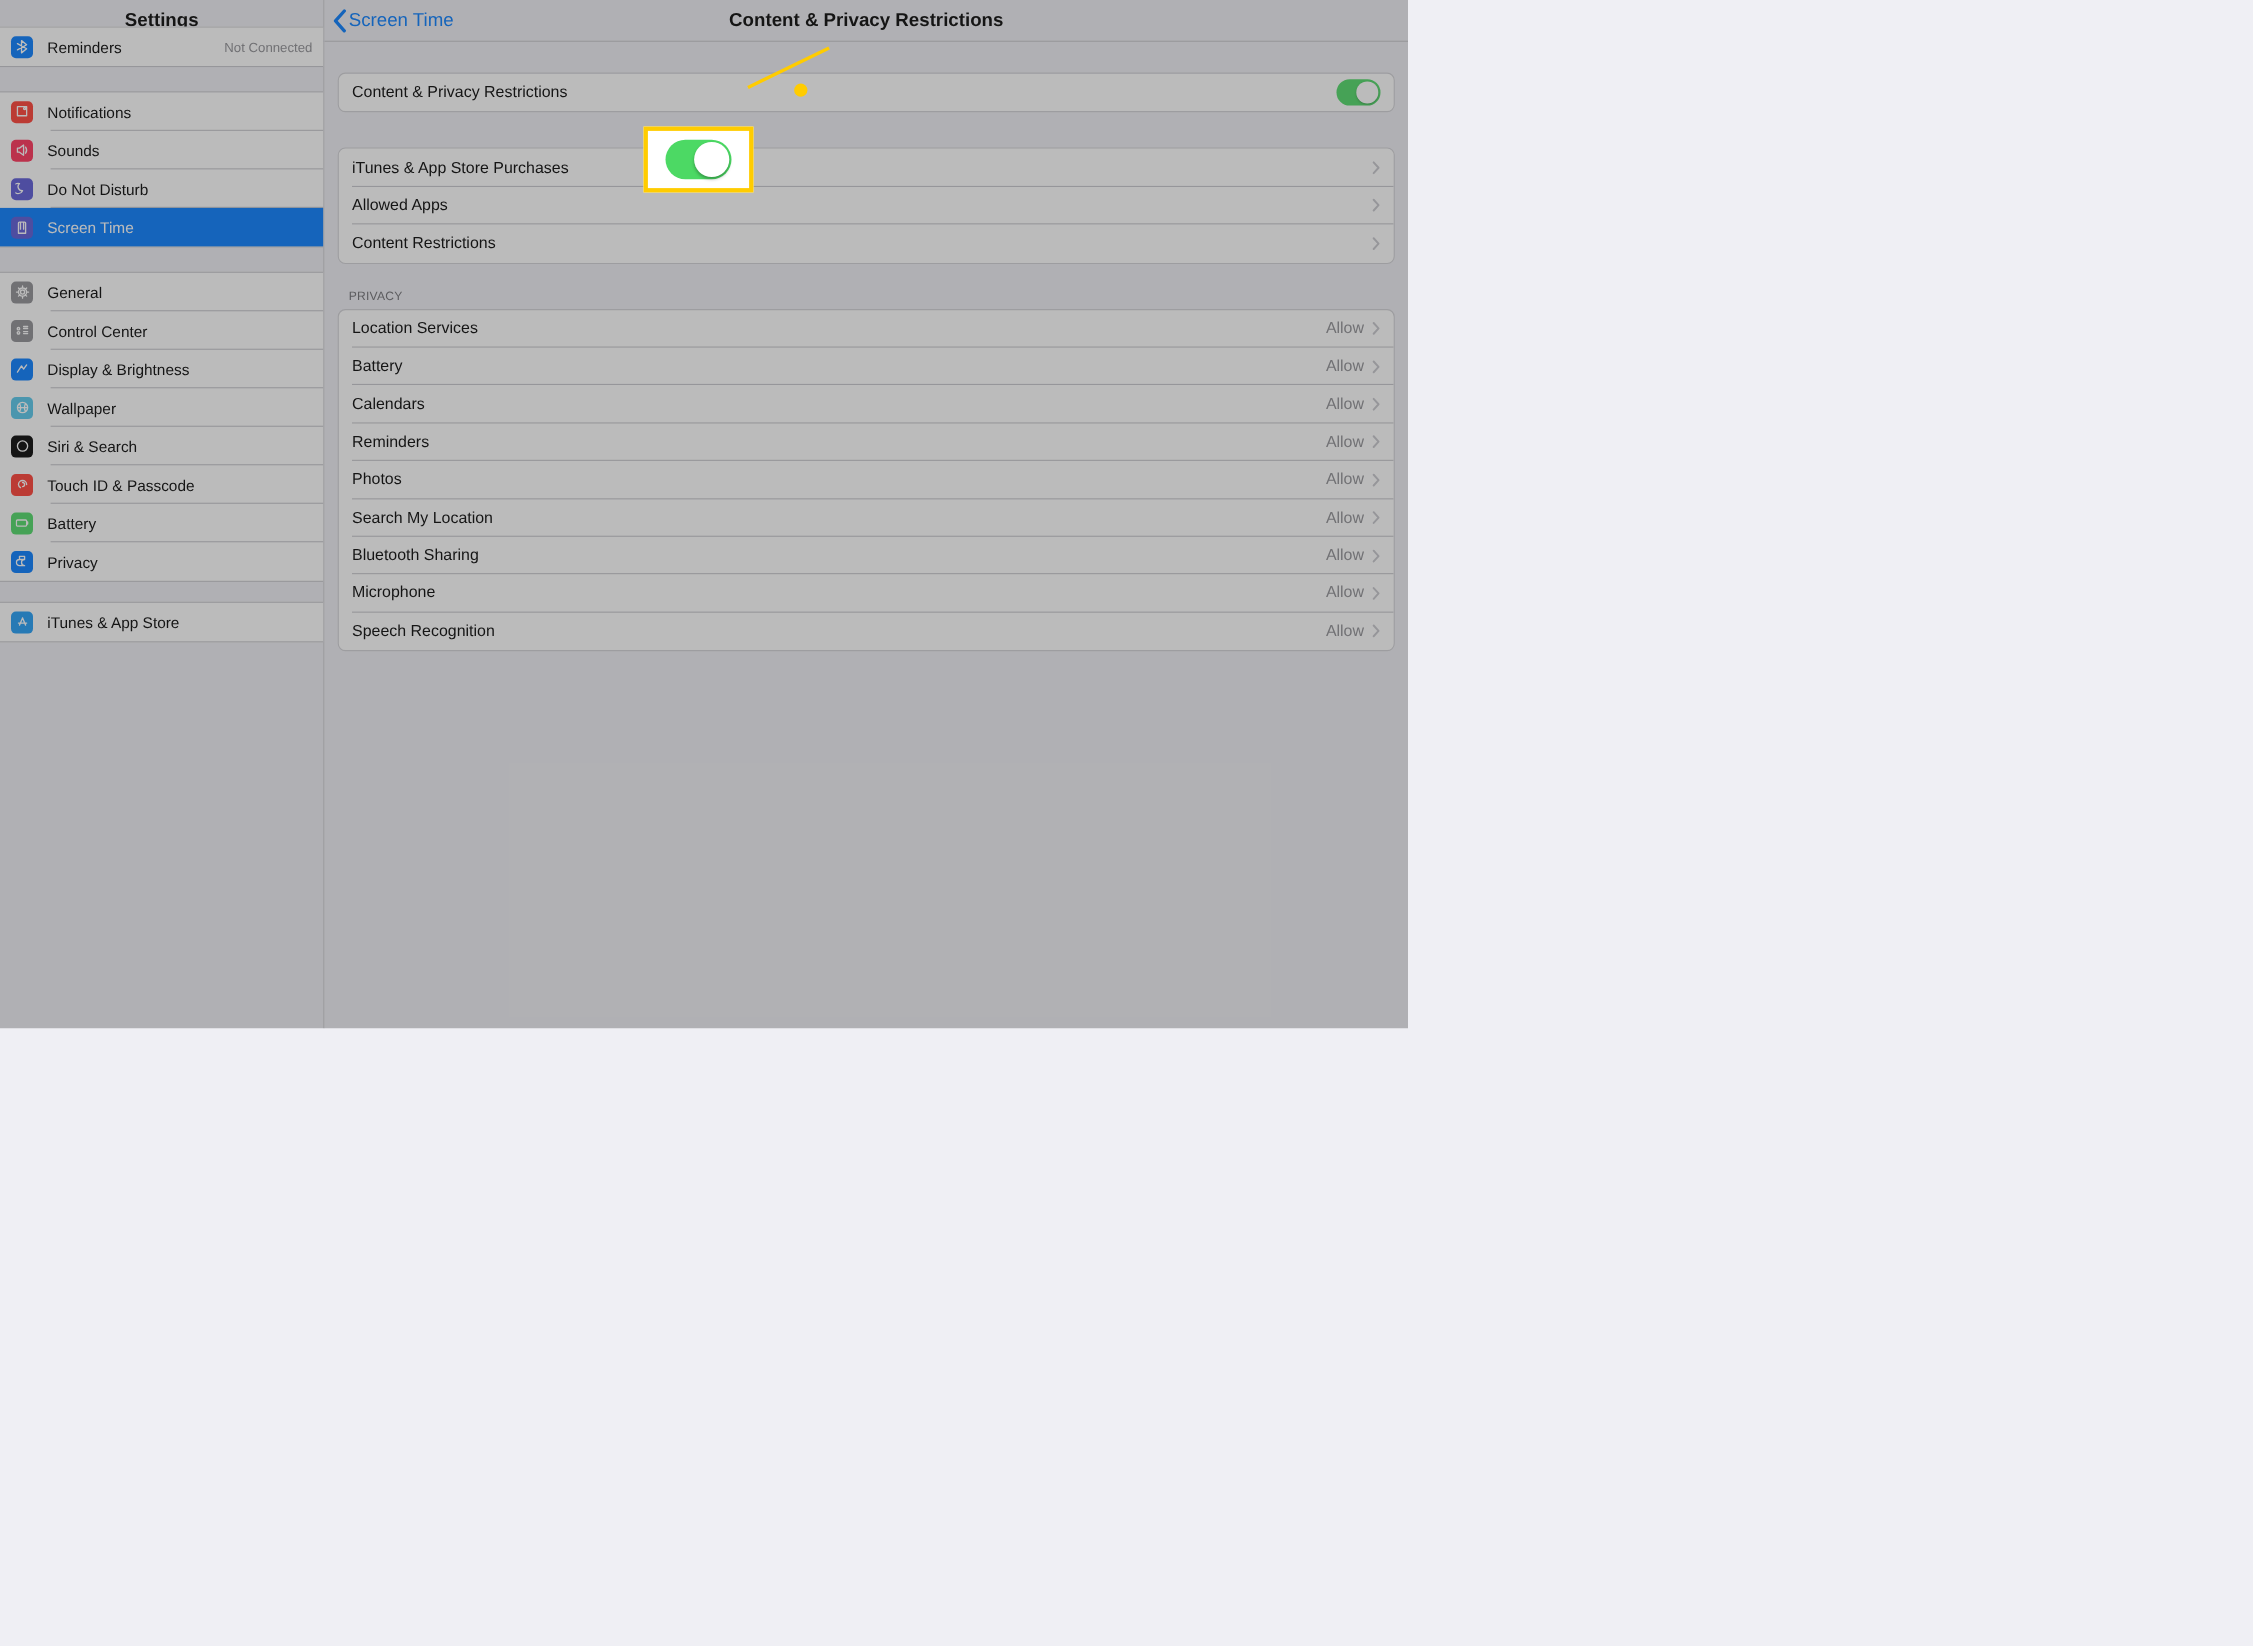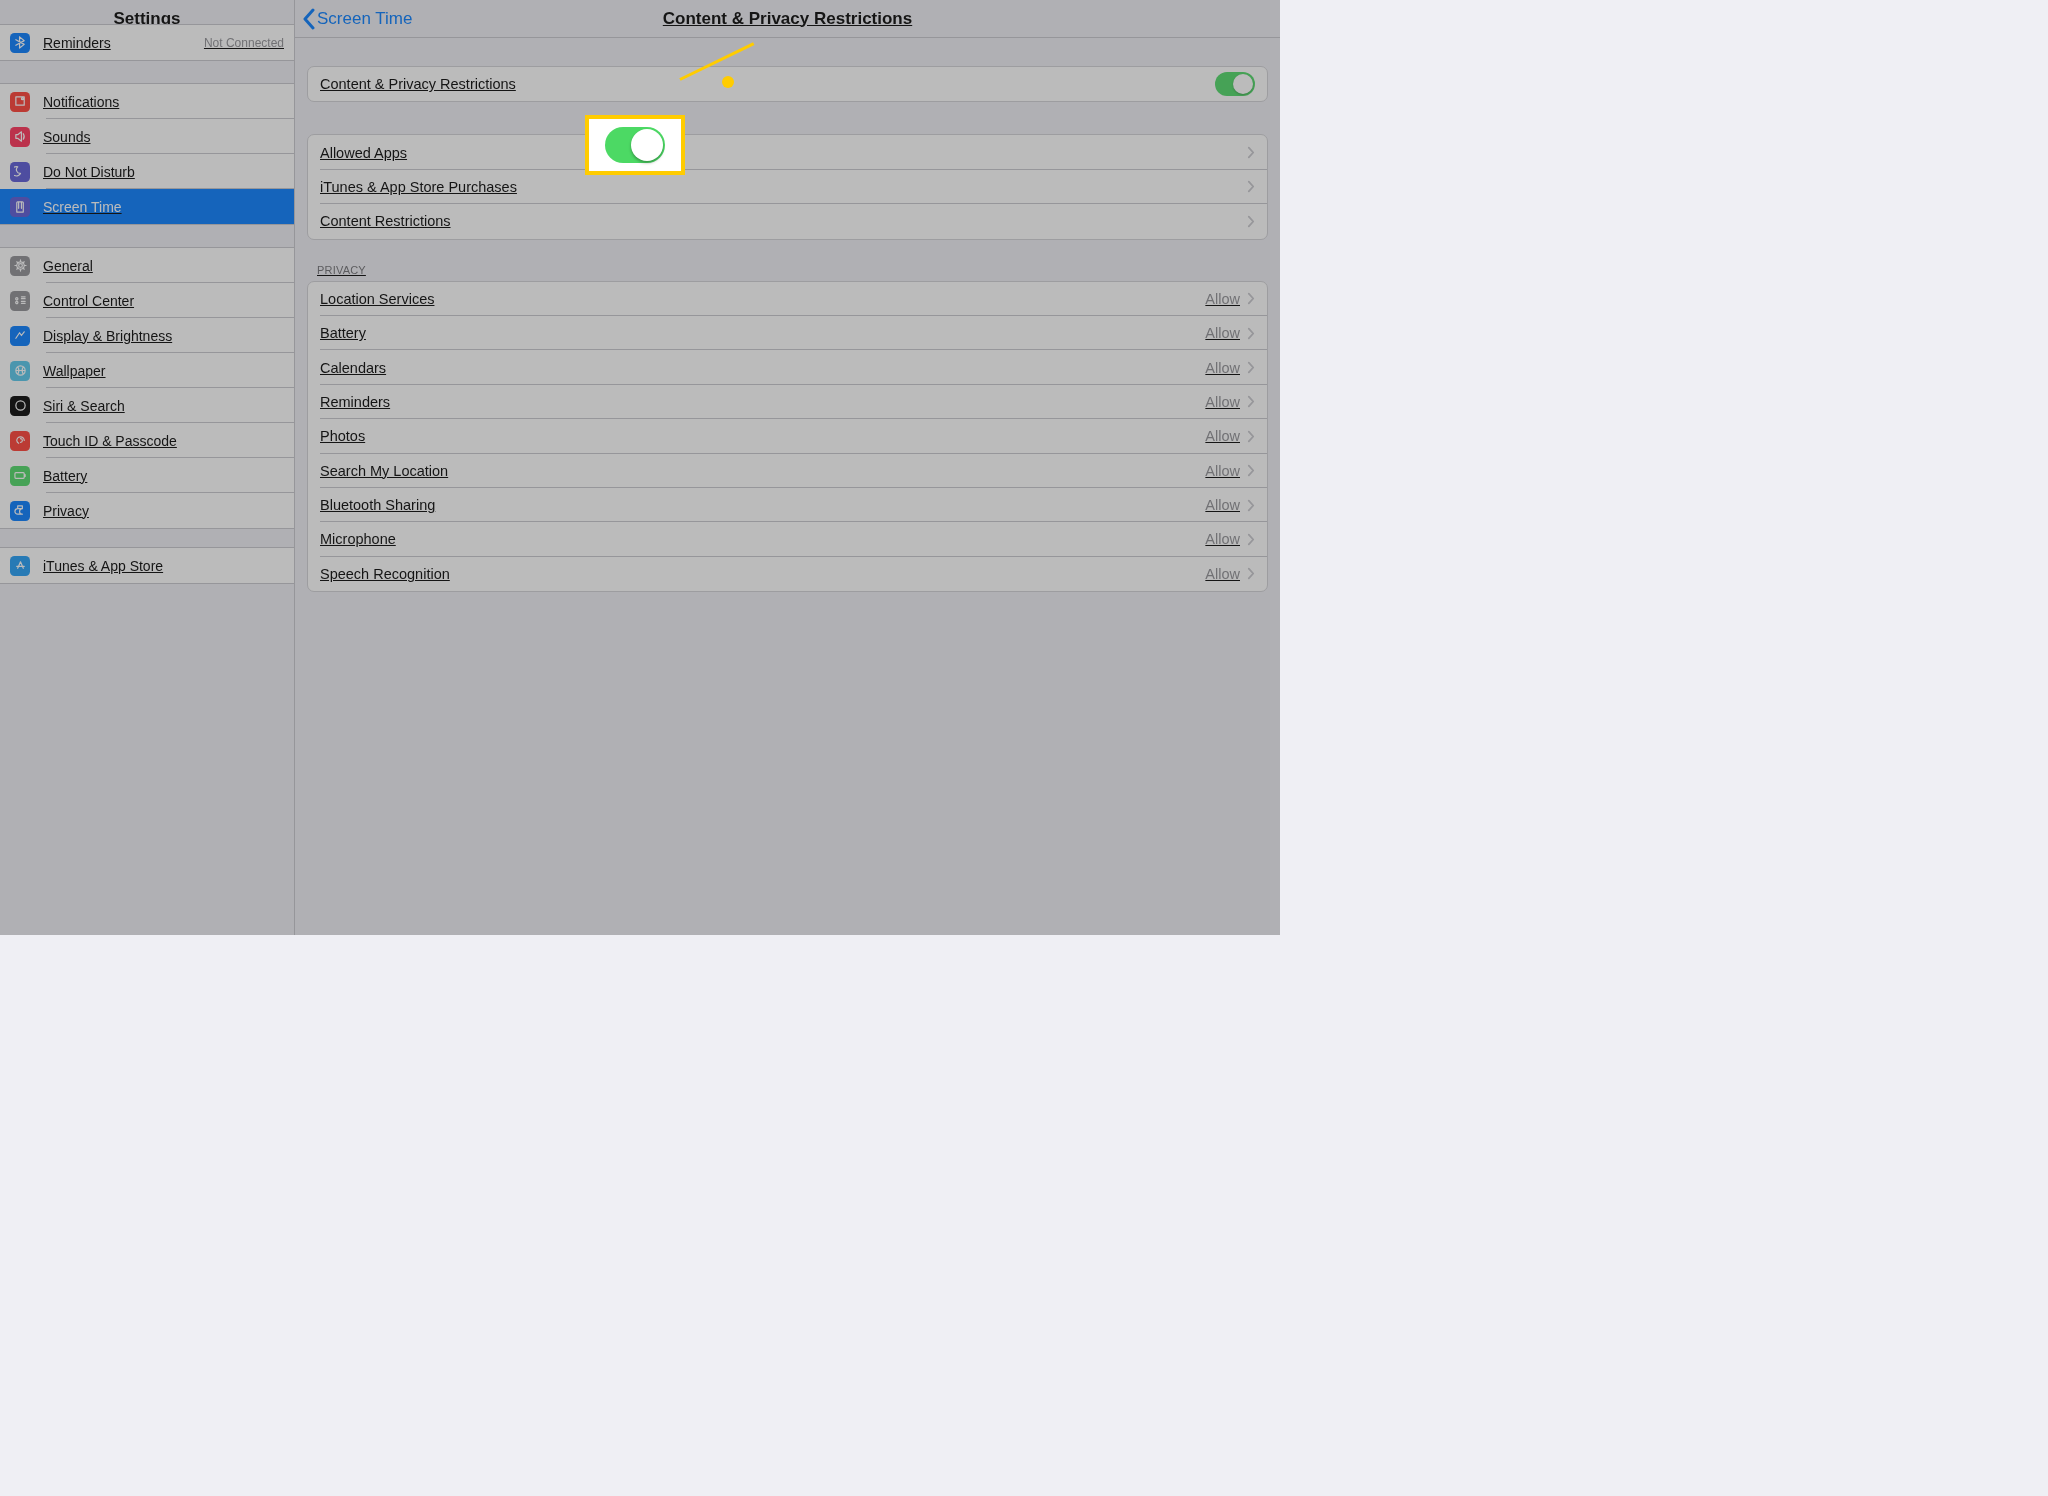--- a/index.html
+++ b/index.html
@@ -4,21 +4,21 @@
 <style>
 * { margin: 0; padding: 0; box-sizing: border-box; font-family: -apple-system, "Helvetica Neue", Helvetica, Arial, sans-serif; -webkit-font-smoothing: antialiased; }
 html, body { height: 100%; }
 body {
   width: 1280px;
   height: 935px;
   background: #efeff4;
   position: relative;
   overflow: hidden;
 }
-.screen { display: flex; width: 100%; height: 100%; text-decoration: underline; }
+.screen { display: flex; width: 100%; height: 100%; }
 .sidebar { width: 295px; flex-shrink: 0; background: #efeff4; border-right: 1px solid #c7c7cc; display: flex; flex-direction: column; }
 .sidebar-title { height: 38px; display: flex; align-items: center; justify-content: center; border-bottom: 1px solid #c7c7cc; }
 .sidebar-title span { font-weight: 600; font-size: 17px; color: #000; }
 .sidebar-scroll { flex: 1; overflow: hidden; margin-top: -14px; }
 .side-group { background: #fff; border-top: 1px solid #c7c7cc; border-bottom: 1px solid #c7c7cc; }
 .side-row { display: flex; align-items: center; height: 35px; padding-left: 10px; position: relative; }
 .side-row:not(:last-child)::after { content: ""; position: absolute; left: 46px; right: 0; bottom: 0; height: 1px; background: #c7c7cc; }
 .side-row.selected { background: #017aff; }
 .side-row.selected::after { display: none; }
 .side-row.selected .side-label { color: #fff; }
@@ -240,29 +240,29 @@
       <div class="section">
         <div class="row">
           <span class="row-label">Content &amp; Privacy Restrictions</span>
           <div class="toggle"></div>
         </div>
       </div>
       <div class="gap"></div>
 
       <div class="section" id="section-restrictions">
           <div class="row">
+            <span class="row-label">iTunes &amp; App Store Purchases</span>
+            <span class="chevron" style="margin-left:auto">
+              <svg viewBox="0 0 9 13">
+                <path d="M2 1 L7 6.5 L2 12" fill="none" stroke="currentColor" stroke-width="2" stroke-linecap="round" stroke-linejoin="round"></path>
+              </svg>
+            </span>
+          </div>
+          <div class="row">
             <span class="row-label">Allowed Apps</span>
-            <span class="chevron" style="margin-left:auto">
-              <svg viewBox="0 0 9 13">
-                <path d="M2 1 L7 6.5 L2 12" fill="none" stroke="currentColor" stroke-width="2" stroke-linecap="round" stroke-linejoin="round"></path>
-              </svg>
-            </span>
-          </div>
-          <div class="row">
-            <span class="row-label">iTunes &amp; App Store Purchases</span>
             <span class="chevron" style="margin-left:auto">
               <svg viewBox="0 0 9 13">
                 <path d="M2 1 L7 6.5 L2 12" fill="none" stroke="currentColor" stroke-width="2" stroke-linecap="round" stroke-linejoin="round"></path>
               </svg>
             </span>
           </div>
           <div class="row">
             <span class="row-label">Content Restrictions</span>
             <span class="chevron" style="margin-left:auto">
               <svg viewBox="0 0 9 13">

